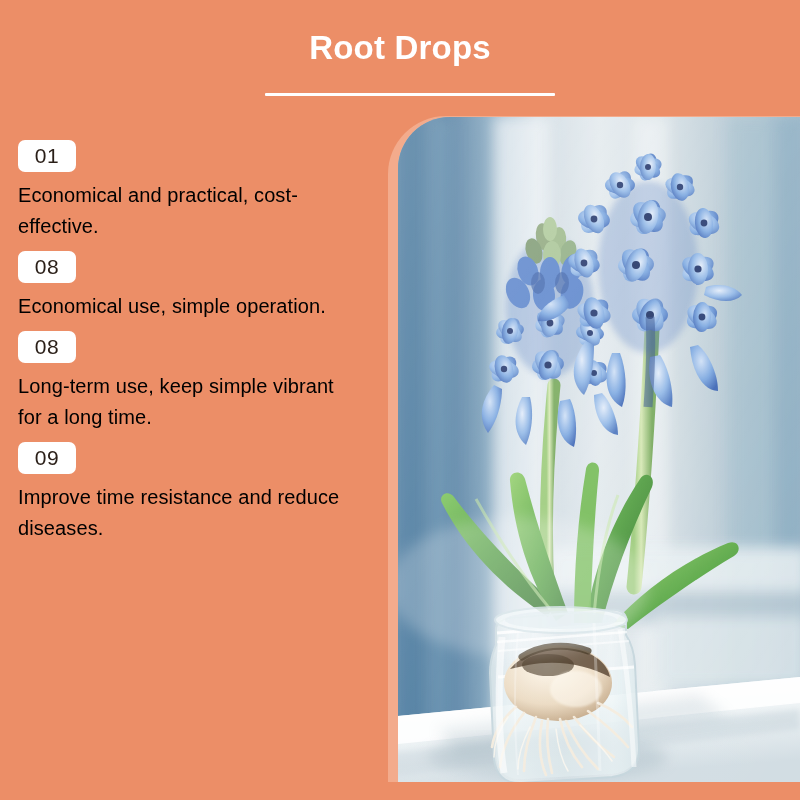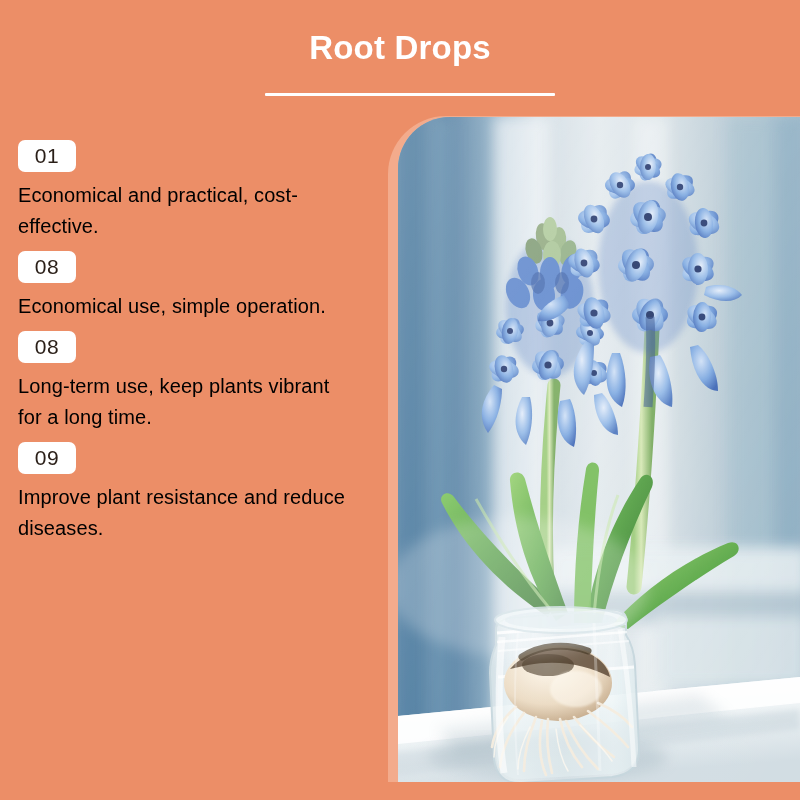--- a/index.html
+++ b/index.html
@@ -132,26 +132,26 @@
       <div class="feature-text">Economical and practical, cost-effective.</div>
     </div>
 
     <div class="feature">
       <div class="badge">08</div>
       <div class="feature-text">Economical use, simple operation.</div>
     </div>
 
     <div class="feature">
       <div class="badge">08</div>
-      <div class="feature-text">Long-term use, keep plants vibrant for a long time.</div>
+      <div class="feature-text">Long-term use, keep simple vibrant for a long time.</div>
     </div>
 
     <div class="feature">
       <div class="badge">09</div>
-      <div class="feature-text">Improve plant resistance and reduce diseases.</div>
+      <div class="feature-text">Improve time resistance and reduce diseases.</div>
     </div>
 
   </div>
 
   <div class="photo-frame"></div>
 
   <div class="photo" aria-label="Blue hyacinth flowers growing in a clear glass jar of water on a sunlit windowsill, roots visible">
     <svg viewBox="0 0 402 665" xmlns="http://www.w3.org/2000/svg">
       <defs>
         <linearGradient id="bgWall" x1="0" y1="0" x2="1" y2="0">

